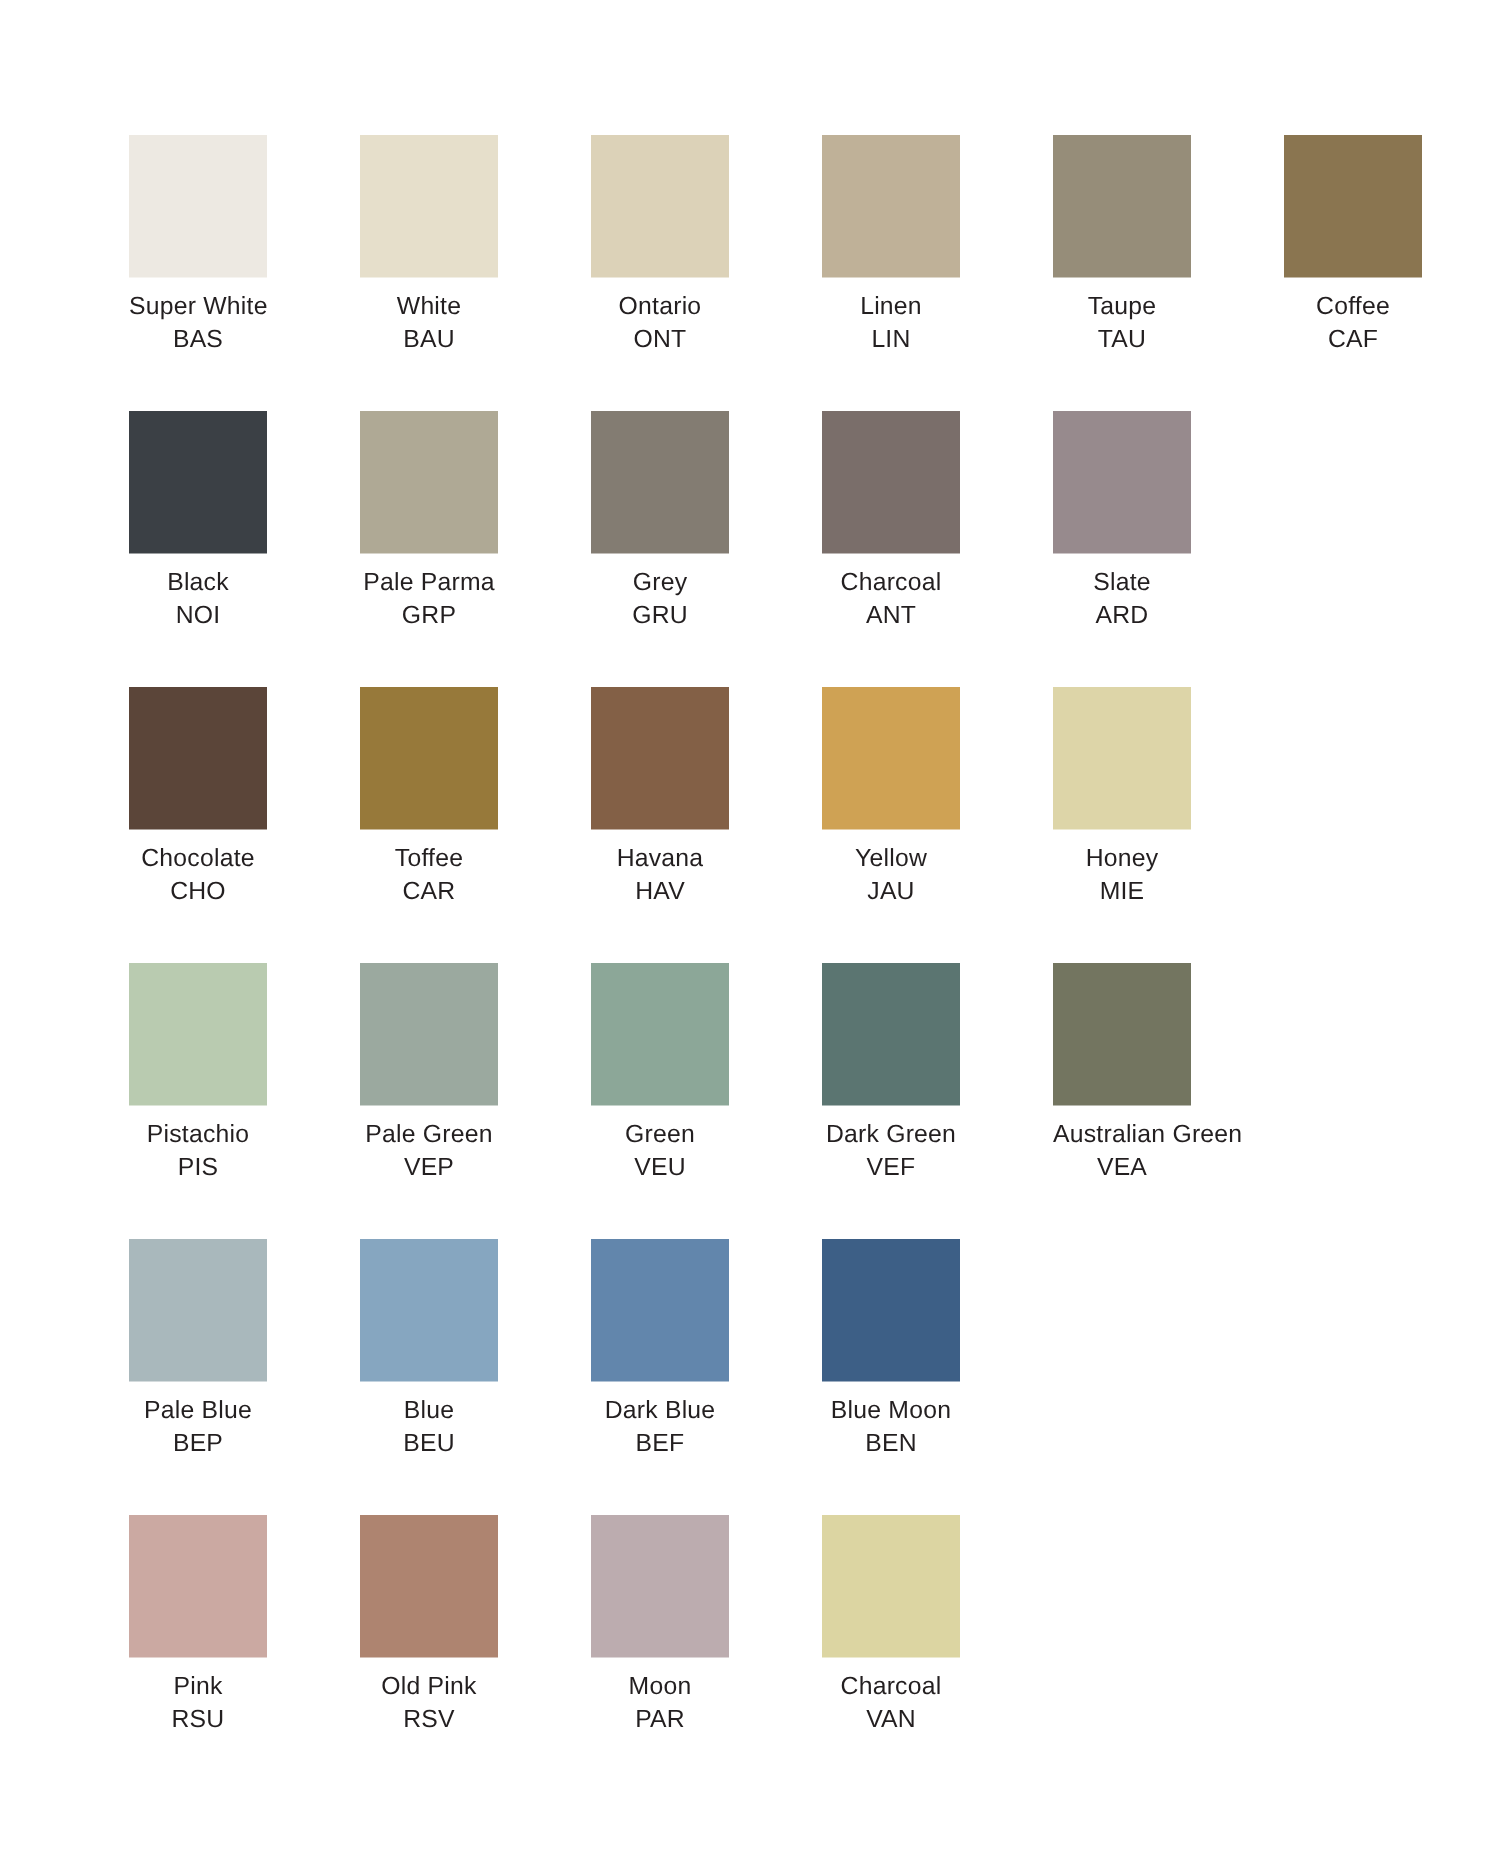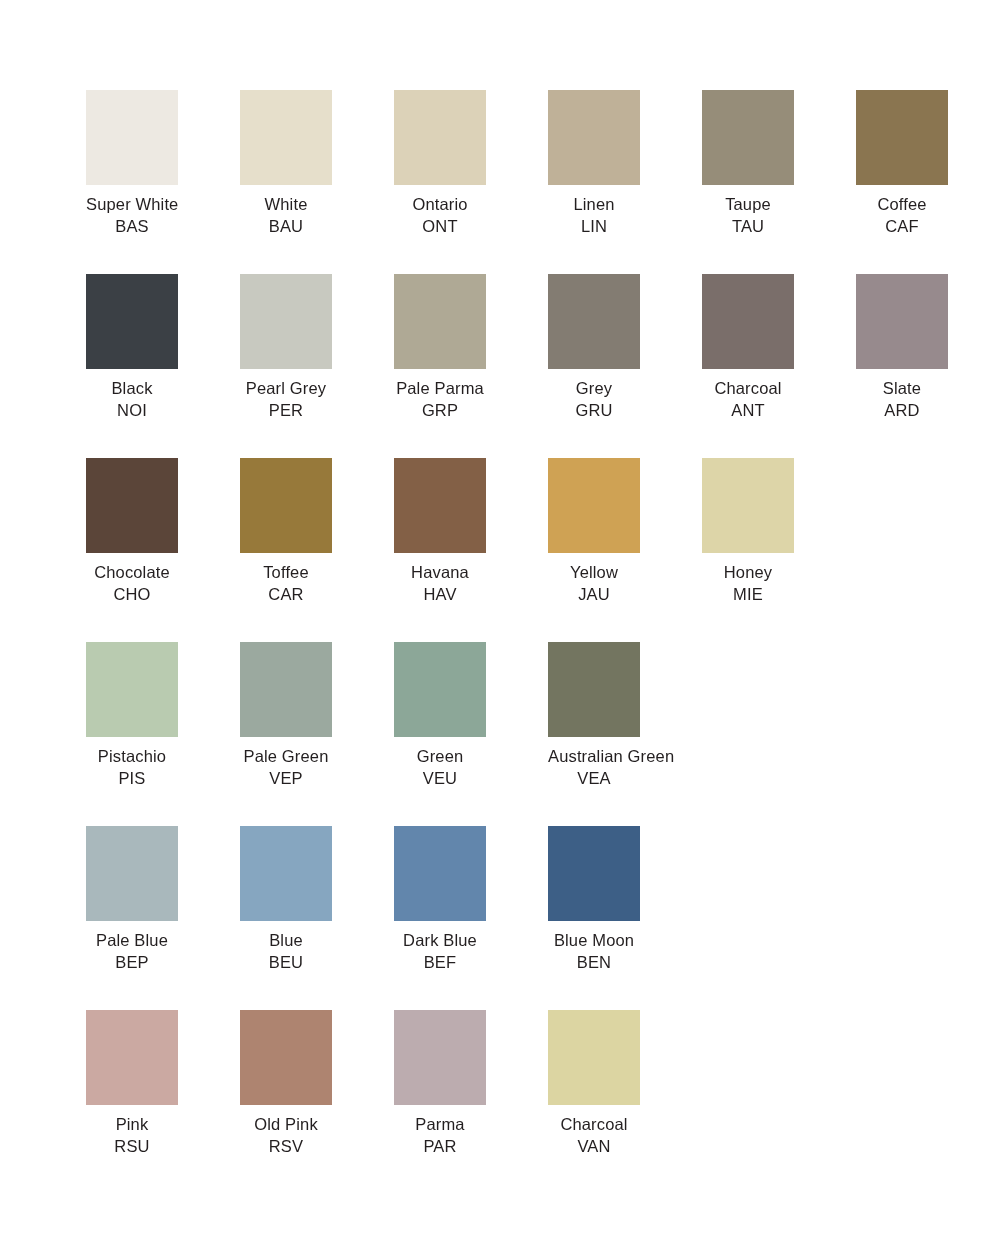--- a/index.html
+++ b/index.html
@@ -107,27 +107,20 @@
     </div>
     <div class="swatch-row">
       <div class="swatch-cell">
         <div class="swatch-chip" style="background-color: rgb(59, 64, 69);"></div>
         <div class="swatch-caption">
           <span class="swatch-name">Black</span>
           <span class="swatch-code">NOI</span>
         </div>
       </div>
       <div class="swatch-cell">
-        <div class="swatch-chip" style="background-color: rgb(200, 201, 192);"></div>
-        <div class="swatch-caption">
-          <span class="swatch-name">Pearl Grey</span>
-          <span class="swatch-code">PER</span>
-        </div>
-      </div>
-      <div class="swatch-cell">
         <div class="swatch-chip" style="background-color: rgb(175, 169, 149);"></div>
         <div class="swatch-caption">
           <span class="swatch-name">Pale Parma</span>
           <span class="swatch-code">GRP</span>
         </div>
       </div>
       <div class="swatch-cell">
         <div class="swatch-chip" style="background-color: rgb(131, 124, 114);"></div>
         <div class="swatch-caption">
           <span class="swatch-name">Grey</span>
@@ -202,20 +195,27 @@
         </div>
       </div>
       <div class="swatch-cell">
         <div class="swatch-chip" style="background-color: rgb(140, 167, 152);"></div>
         <div class="swatch-caption">
           <span class="swatch-name">Green</span>
           <span class="swatch-code">VEU</span>
         </div>
       </div>
       <div class="swatch-cell">
+        <div class="swatch-chip" style="background-color: rgb(91, 117, 113);"></div>
+        <div class="swatch-caption">
+          <span class="swatch-name">Dark Green</span>
+          <span class="swatch-code">VEF</span>
+        </div>
+      </div>
+      <div class="swatch-cell">
         <div class="swatch-chip" style="background-color: rgb(115, 117, 96);"></div>
         <div class="swatch-caption">
           <span class="swatch-name">Australian Green</span>
           <span class="swatch-code">VEA</span>
         </div>
       </div>
       <div class="swatch-cell empty">
         <div class="swatch-chip"></div>
         <div class="swatch-caption">
           <span class="swatch-name"></span>
@@ -278,21 +278,21 @@
       <div class="swatch-cell">
         <div class="swatch-chip" style="background-color: rgb(174, 132, 112);"></div>
         <div class="swatch-caption">
           <span class="swatch-name">Old Pink</span>
           <span class="swatch-code">RSV</span>
         </div>
       </div>
       <div class="swatch-cell">
         <div class="swatch-chip" style="background-color: rgb(188, 172, 175);"></div>
         <div class="swatch-caption">
-          <span class="swatch-name">Parma</span>
+          <span class="swatch-name">Moon</span>
           <span class="swatch-code">PAR</span>
         </div>
       </div>
       <div class="swatch-cell">
         <div class="swatch-chip" style="background-color: rgb(220, 213, 162);"></div>
         <div class="swatch-caption">
           <span class="swatch-name">Charcoal</span>
           <span class="swatch-code">VAN</span>
         </div>
       </div>

